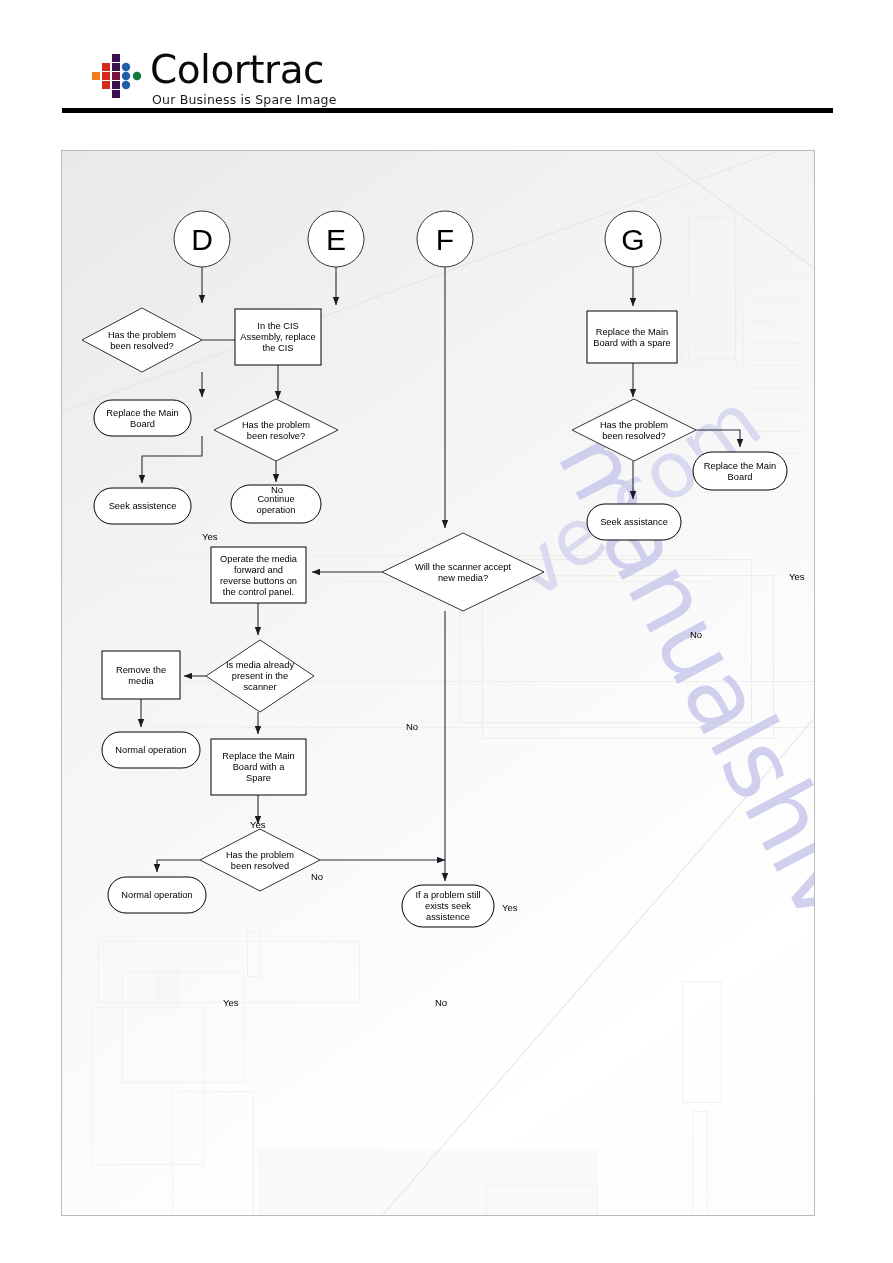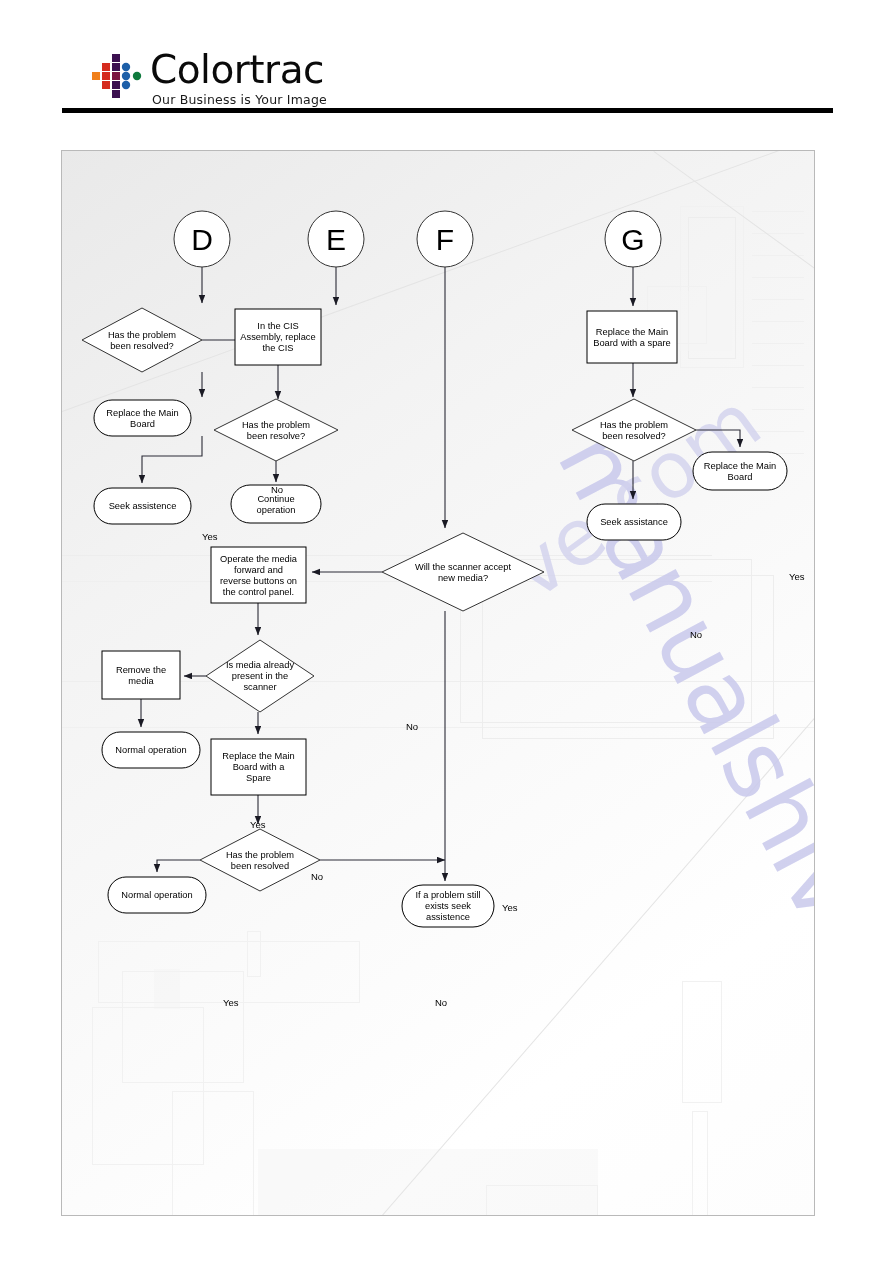--- a/index.html
+++ b/index.html
@@ -67,21 +67,21 @@
       <rect x="20" y="9" width="8" height="8" fill="#3c1050"></rect>
       <rect x="20" y="18" width="8" height="8" fill="#7b1340"></rect>
       <rect x="20" y="27" width="8" height="8" fill="#3c1050"></rect>
       <rect x="20" y="36" width="8" height="8" fill="#3c1050"></rect>
       <circle cx="34" cy="13" r="4.2" fill="#1d5fa8"></circle>
       <circle cx="34" cy="22" r="4.2" fill="#1d5fa8"></circle>
       <circle cx="34" cy="31" r="4.2" fill="#1d5fa8"></circle>
       <circle cx="45" cy="22" r="4.2" fill="#0f7a3d"></circle>
     </svg>
     <div id="logo-word">Colortrac</div>
-    <div id="logo-tag">Our Business is Your Image</div>
+    <div id="logo-tag">Our Business is Spare Image</div>
   </div>
   <div id="header-rule"></div>
 </div>
 
 <div id="frame">
   <div id="frame-grad"></div>
 
   <div>
     <div class="ghost" style="left:618px;top:55px;width:62px;height:160px;"></div>
     <div class="ghost2" style="left:626px;top:66px;width:46px;height:140px;"></div>

